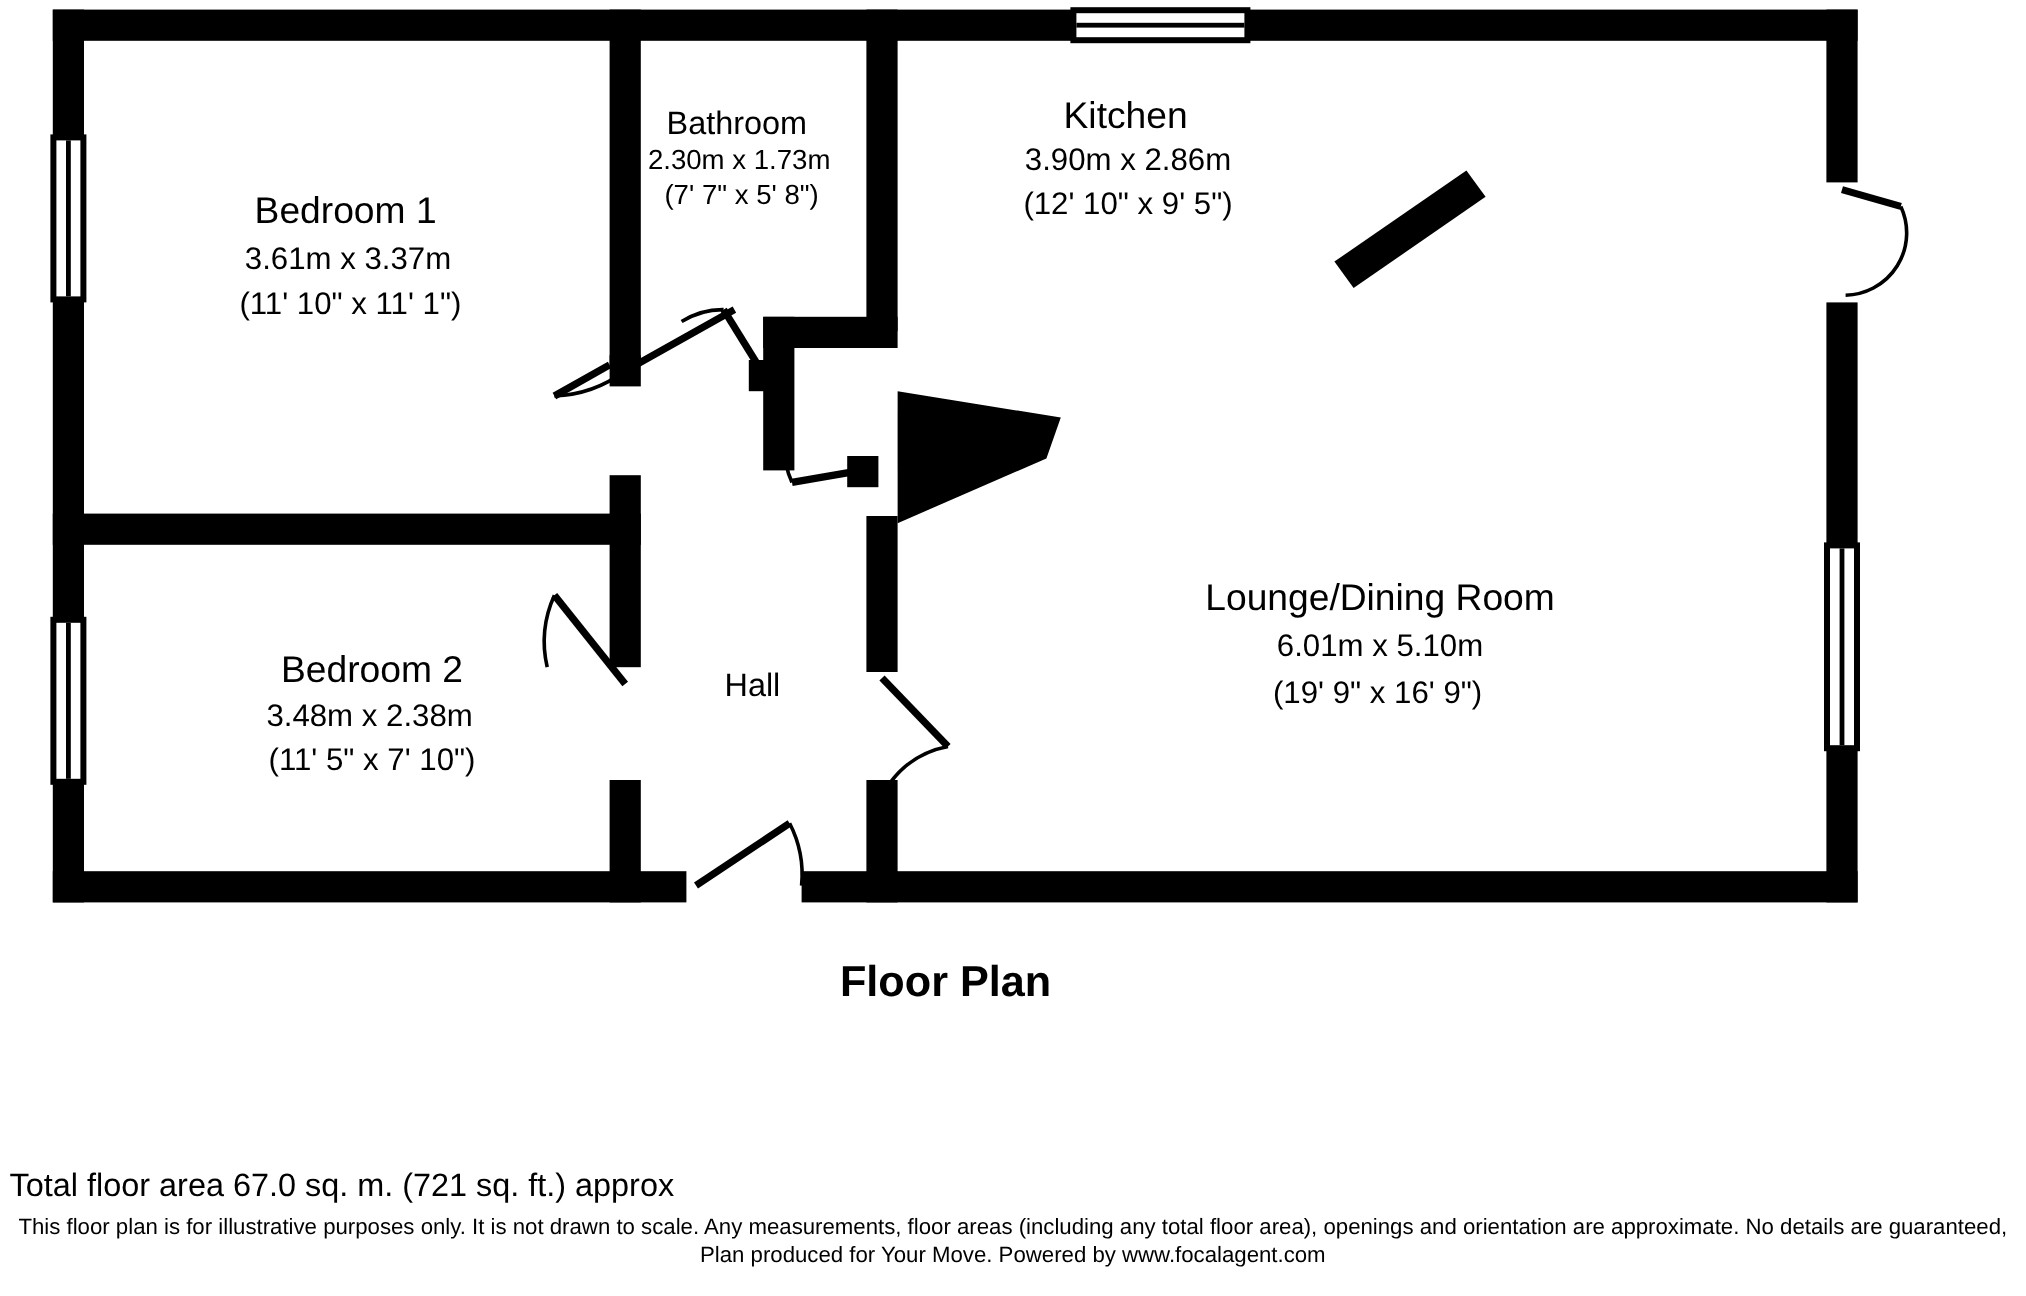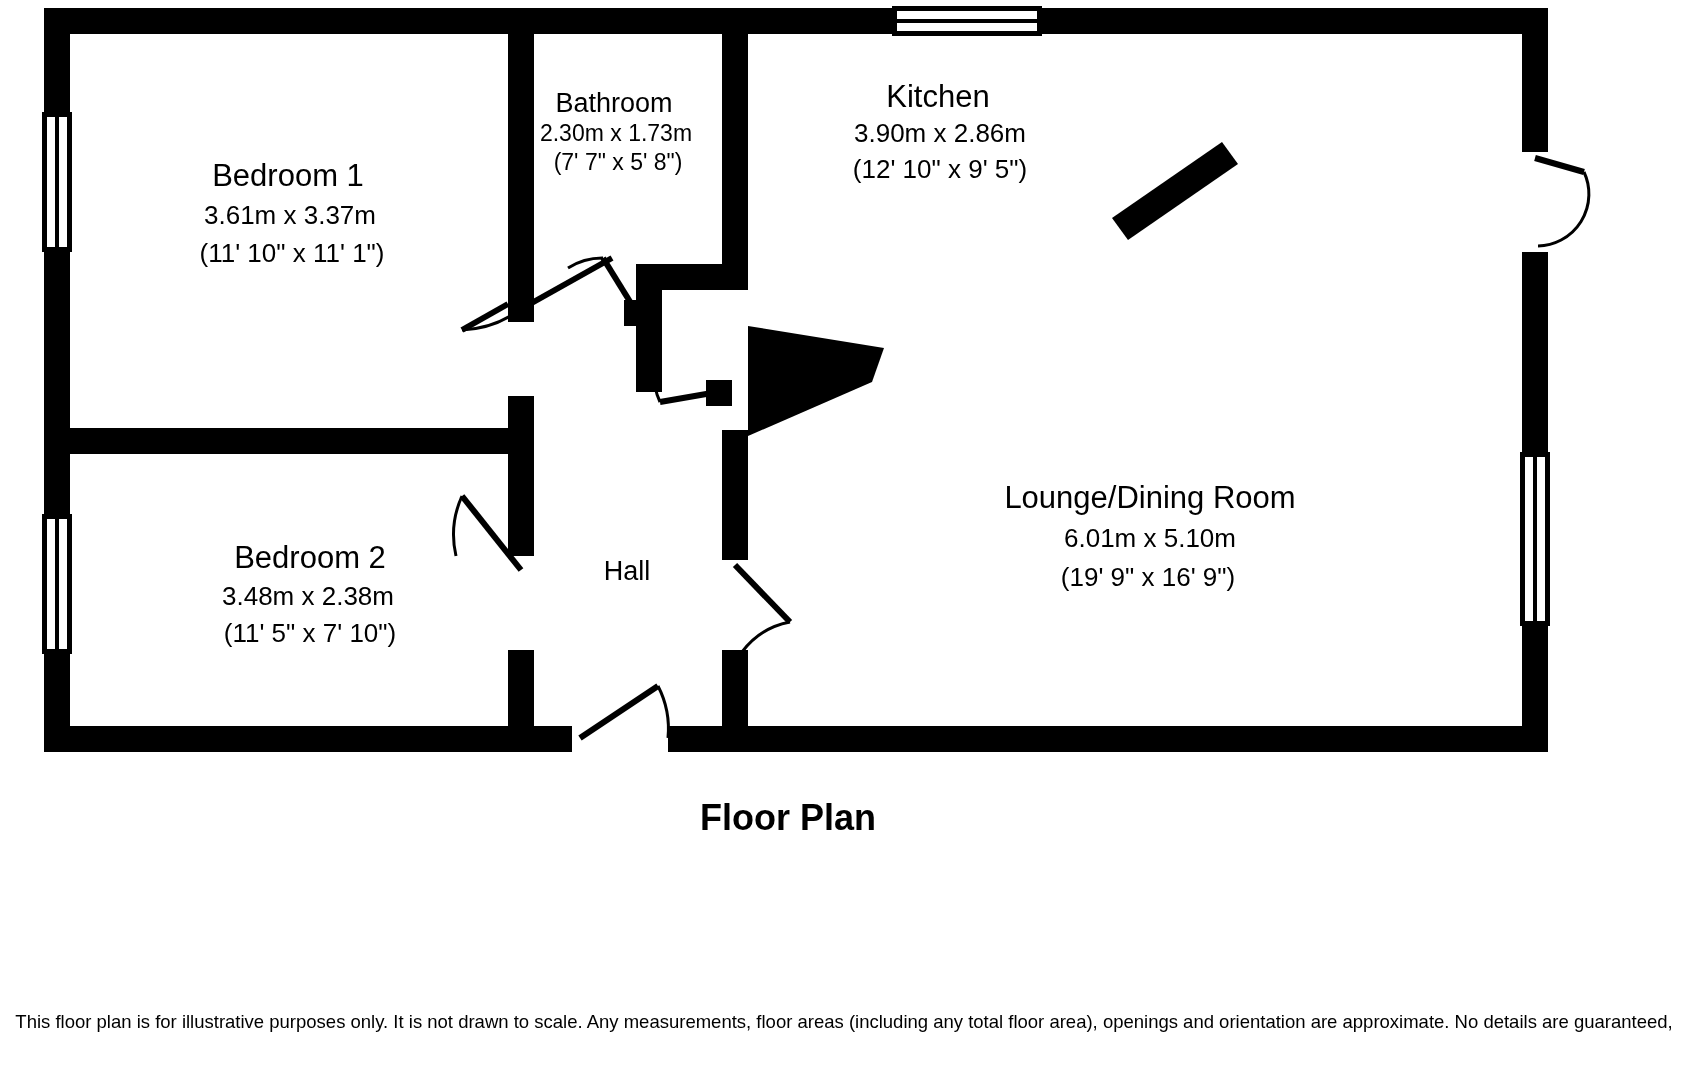--- a/index.html
+++ b/index.html
@@ -228,16 +228,18 @@
       </g>
 
     </g>
 
     <text class="plan-title" x="788" y="830">Floor Plan</text>
 
   </svg>
 </div>
 
 <div id="footer">
+  <div class="total-area">Total floor area 67.0 sq. m. (721 sq. ft.) approx</div>
   <div class="disclaimer">
     <div>This floor plan is for illustrative purposes only. It is not drawn to scale. Any measurements, floor areas (including any total floor area), openings and orientation are approximate. No details are guaranteed,</div>
+    <div>Plan produced for Your Move. Powered by www.focalagent.com</div>
   </div>
 </div>
 
 </body></html>

